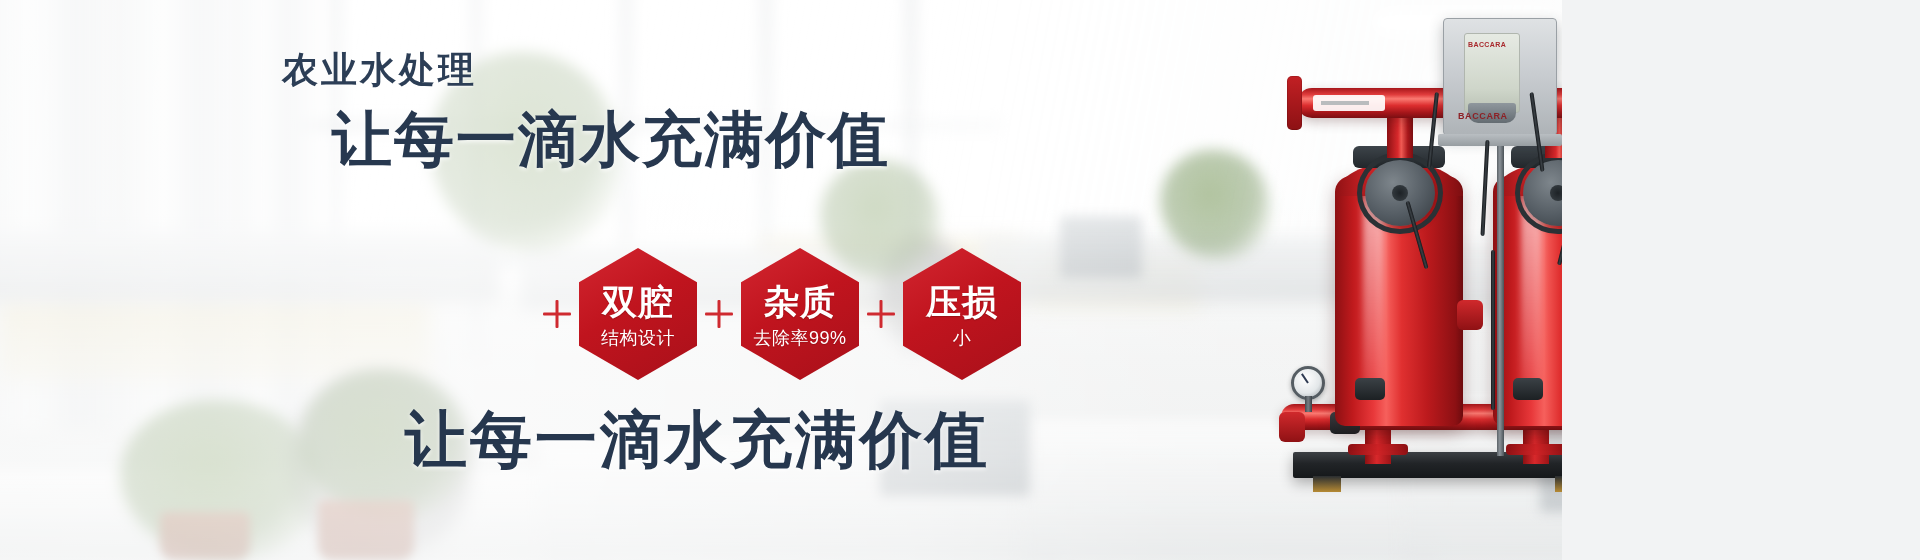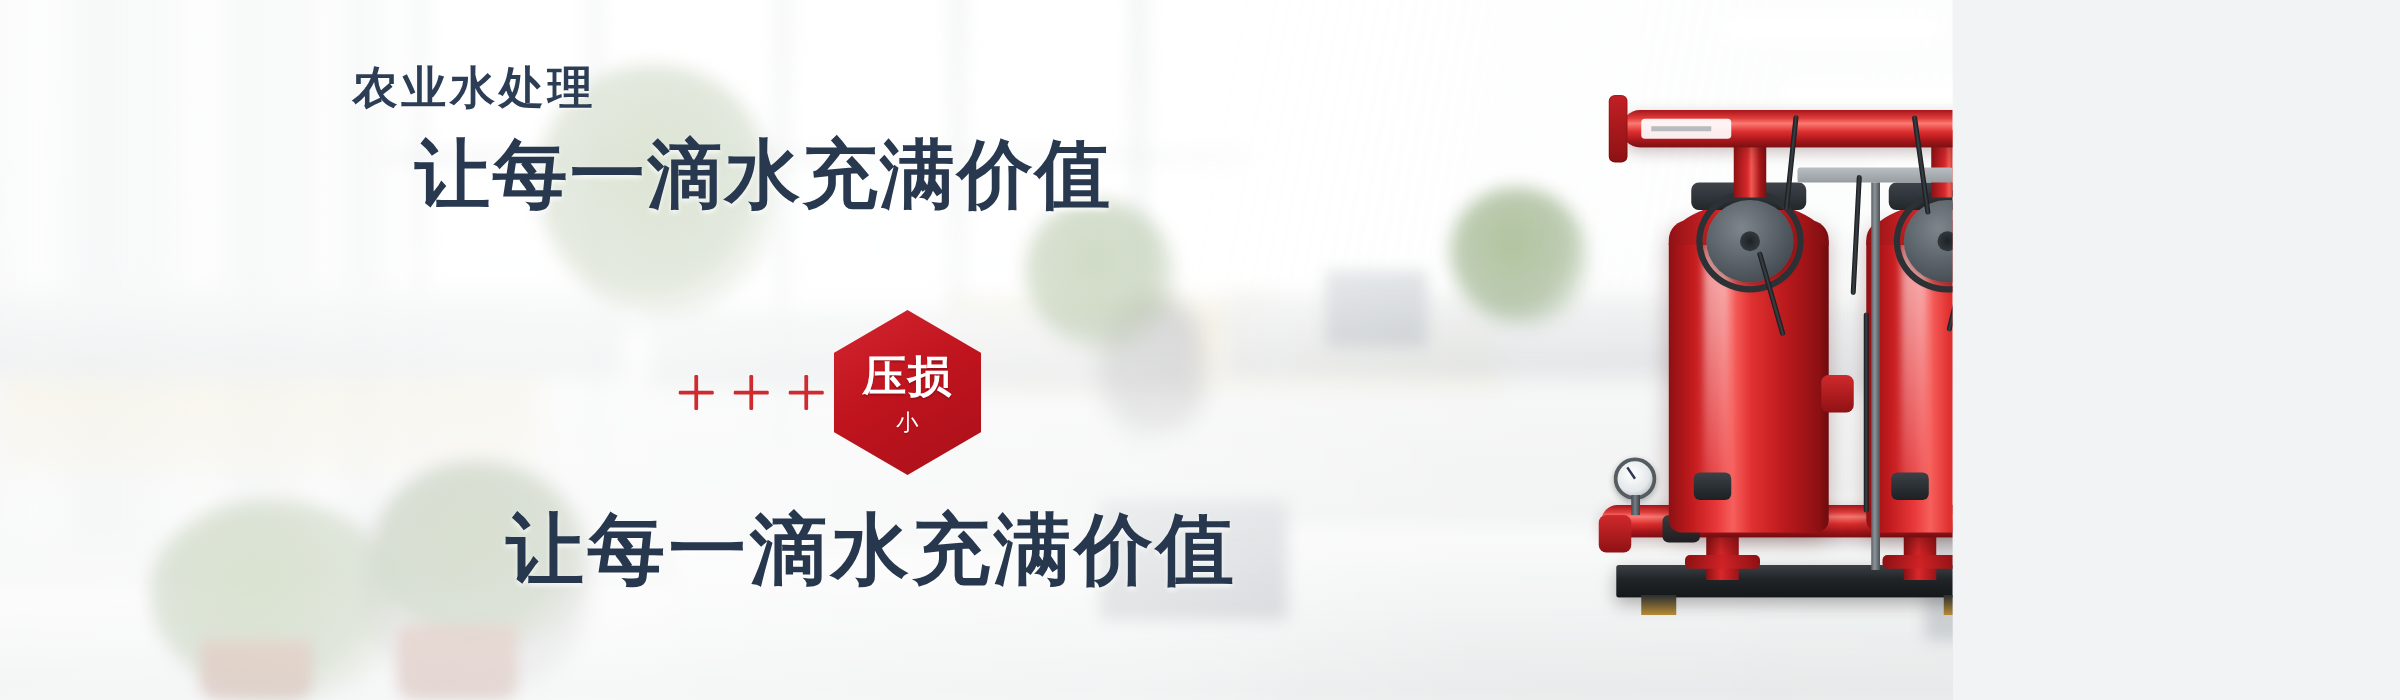--- a/index.html
+++ b/index.html
@@ -403,23 +403,35 @@
     <div class="eyebrow">农业水处理</div>
     <div class="headline">让每一滴水充满价值</div>
     <div class="subline">让每一滴水充满价值</div>
   </div>
 
   <div class="badges">
 
 
     <div class="plus"></div>
 
+    <div class="hex-wrap">
+      <div class="hex">
+        <div class="hex-main">双腔</div>
+        <div class="hex-sub">结构设计</div>
+      </div>
+    </div>
 
     <div class="plus"></div>
 
+    <div class="hex-wrap">
+      <div class="hex">
+        <div class="hex-main">杂质</div>
+        <div class="hex-sub">去除率99%</div>
+      </div>
+    </div>
 
     <div class="plus"></div>
 
     <div class="hex-wrap">
       <div class="hex">
         <div class="hex-main">压损</div>
         <div class="hex-sub">小</div>
       </div>
     </div>
 
@@ -472,20 +484,26 @@
     <div class="arrow-label" style="left:78px; top:95px; width:72px;"></div>
     <div class="valve-collar" style="left:370px; top:82px; width:22px; height:42px;"></div>
 
     <div class="pipe-riser" style="left:414px; top:58px; height:72px;"></div>
     <div class="air-valve" style="left:412px; top:32px;"></div>
     <div class="air-cap" style="left:410px; top:66px;"></div>
     <div class="gauge" style="left:428px; top:96px;"></div>
     <div class="valve-collar" style="left:400px; top:128px; width:26px; height:58px;"></div>
     <div class="valve-collar" style="left:396px; top:182px; width:34px; height:24px;"></div>
 
+    <div class="controller" style="left:208px; top:18px;">
+      <div class="ctrl-face"></div>
+      <div class="ctrl-brand">BACCARA</div>
+      <div class="ctrl-knob"></div>
+      <div class="ctrl-logo">BACCARA</div>
+    </div>
     <div class="ctrl-base" style="left:203px; top:134px;"></div>
     <div class="ctrl-pole" style="left:262px; top:146px; height:310px;"></div>
 
     <div class="wire" style="left:196px; top:92px;  height:76px; transform:rotate(6deg);"></div>
     <div class="wire" style="left:300px; top:92px;  height:80px; transform:rotate(-8deg);"></div>
     <div class="wire" style="left:248px; top:140px; height:96px; transform:rotate(3deg);"></div>
     <div class="wire" style="left:180px; top:200px; height:70px; transform:rotate(-16deg);"></div>
     <div class="wire" style="left:330px; top:200px; height:66px; transform:rotate(14deg);"></div>
     <div class="wire" style="left:256px; top:250px; height:160px;"></div>
 

